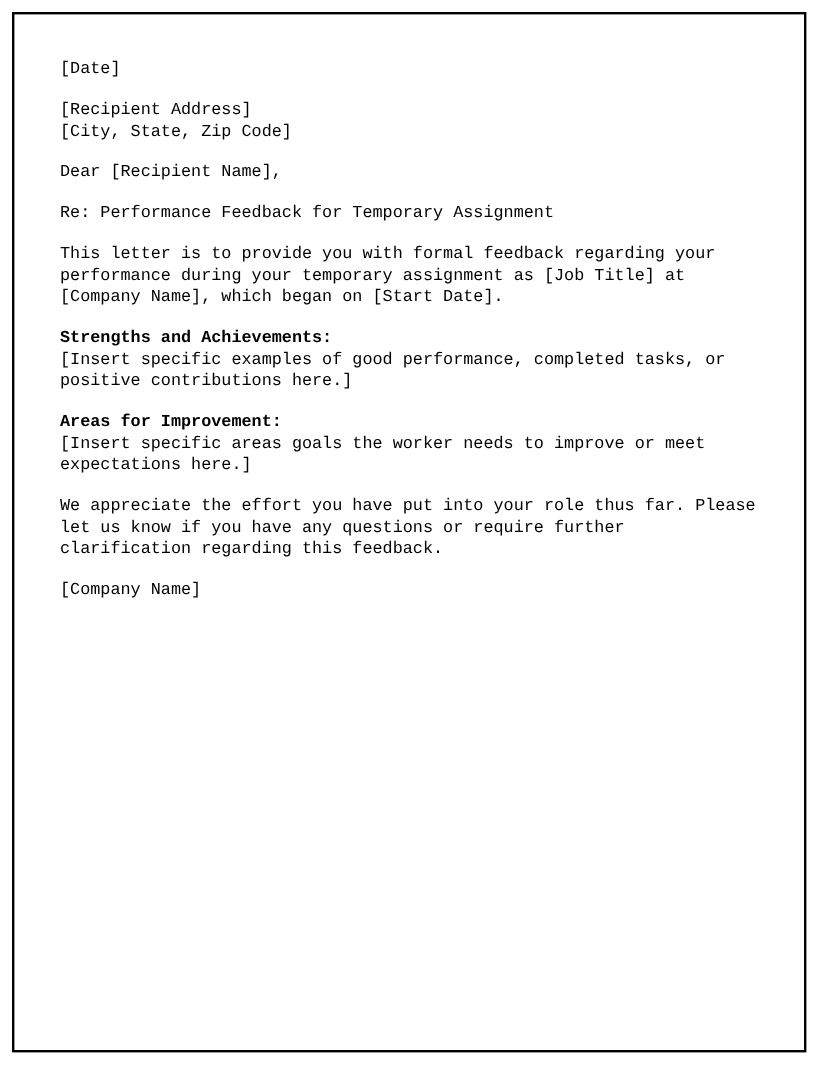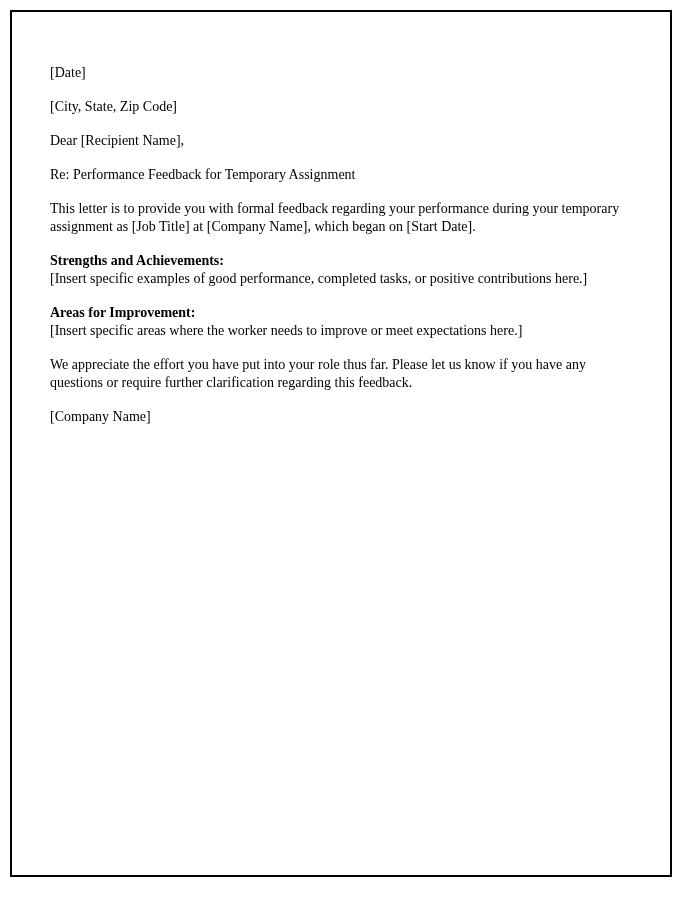--- a/index.html
+++ b/index.html
@@ -23,56 +23,58 @@
     border: 2px solid #000000;
     background: #ffffff;
   }
   .content {
     padding: 36px 38px 36px 38px;
     color: #000000;
     font-size: 14px;
     line-height: 18px;
   }
   .content p {
-    margin: 16px 0 16px 0;
+    margin: 1px 0 16px 0;
+    font-family: Liberation Mono, monospace;
   }
   .line {
     display: block;
   }
   .heading {
     display: block;
     font-weight: bold;
   }
 </style>
 </head>
 <body>
 
 <div class="page">
   <div class="content">
 
     <p>[Date]</p>
 
     <p>
+      <span class="line">[Recipient Address]</span>
       <span class="line">[City, State, Zip Code]</span>
     </p>
 
     <p>Dear [Recipient Name],</p>
 
     <p>Re: Performance Feedback for Temporary Assignment</p>
 
     <p>This letter is to provide you with formal feedback regarding your performance during your temporary assignment as [Job Title] at [Company Name], which began on [Start Date].</p>
 
     <p>
       <strong class="heading">Strengths and Achievements:</strong>
       <span>[Insert specific examples of good performance, completed tasks, or positive contributions here.]</span>
     </p>
 
     <p>
       <strong class="heading">Areas for Improvement:</strong>
-      <span>[Insert specific areas where the worker needs to improve or meet expectations here.]</span>
+      <span>[Insert specific areas goals the worker needs to improve or meet expectations here.]</span>
     </p>
 
 
     <p>We appreciate the effort you have put into your role thus far. Please let us know if you have any questions or require further clarification regarding this feedback.</p>
 
 
     <p>
       <span class="line">[Company Name]</span>
     </p>
 

